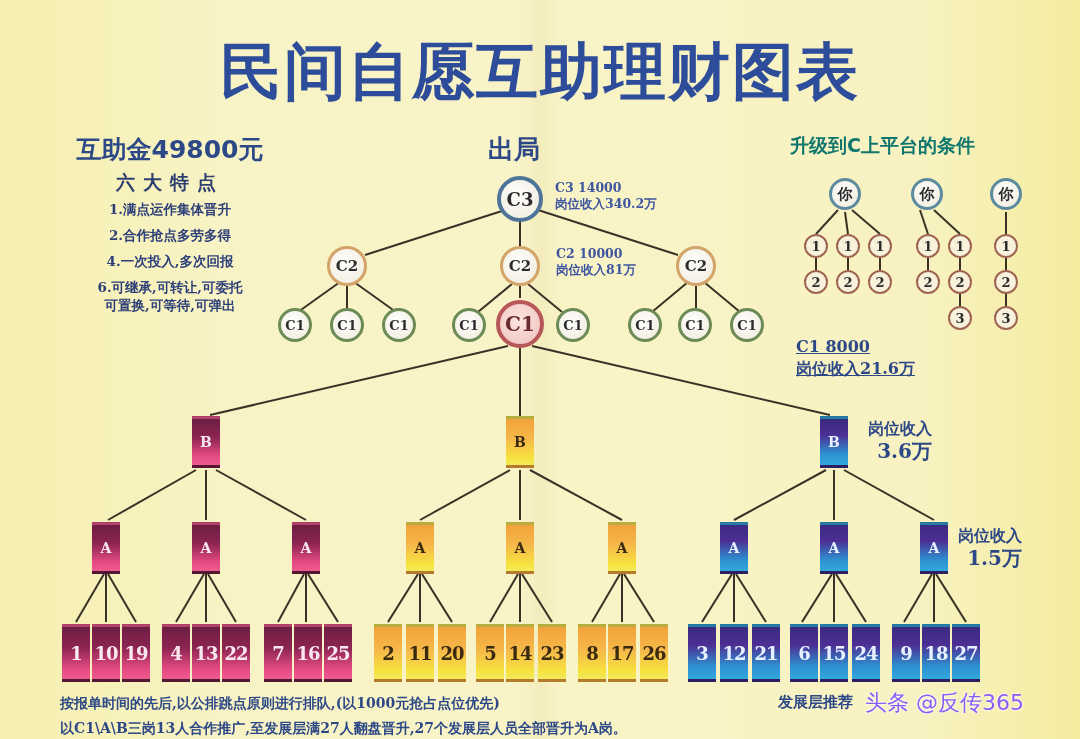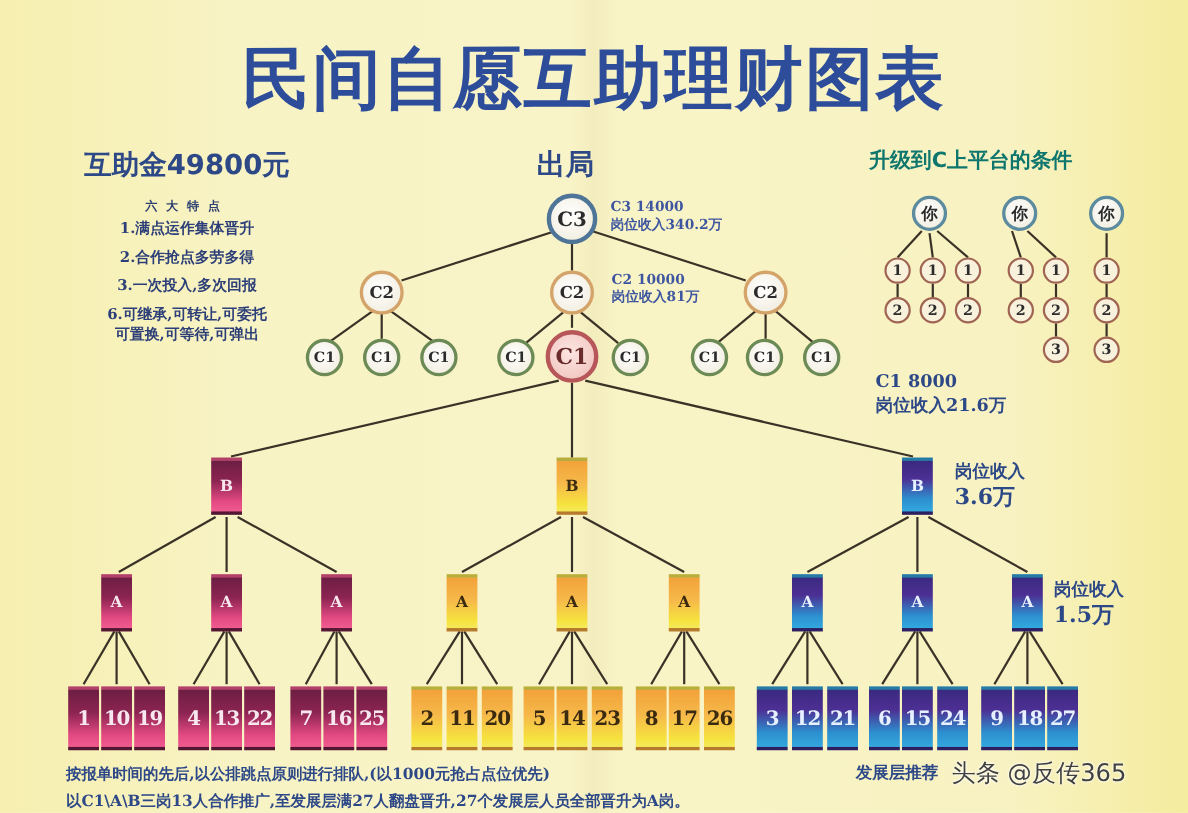--- a/index.html
+++ b/index.html
@@ -10,28 +10,28 @@
     color: #2c3f73;
   }
   .abs { position: absolute; }
   .title {
     left: 0; width: 1080px; top: 30px; text-align: center;
     font-family: "DejaVu Sans", sans-serif; font-weight: bold;
     font-size: 62px; letter-spacing: 2px; color: #2d4d9a;
   }
   .left-panel { left: 40px; top: 133px; width: 260px; text-align: center; }
   .left-panel .amount { font-family: "DejaVu Sans", sans-serif; font-weight: bold; font-size: 25px; color: #2d4887; }
-  .left-panel .sub { font-weight: bold; font-size: 11px; letter-spacing: 8px; margin-top: 14px; color: #2d3f70; }
+  .left-panel .sub { font-weight: bold; font-size: 19px; letter-spacing: 8px; margin-top: 4px; color: #2d3f70; }
   .left-panel .feat { font-weight: bold; font-size: 13.5px; line-height: 26px; color: #2d3f78; }
   .left-panel .feat.two { line-height: 18px; padding-top: 4px; }
   .exit-label { left: 488px; top: 132px; font-family: "DejaVu Sans", sans-serif; font-weight: bold; font-size: 26px; color: #2d4887; }
   .info { font-weight: bold; font-size: 12.5px; line-height: 16px; color: #3e56a0; }
   .cond-title { left: 790px; top: 133px; font-family: "DejaVu Sans", sans-serif; font-weight: bold; font-size: 19px; color: #0f766e; }
-  .c1info { left: 796px; top: 336px; font-weight: bold; font-size: 16px; line-height: 22px; color: #2d4887; }
-  .income-lbl { font-weight: bold; font-size: 16px; text-align: left; color: #2d4887; line-height: 22px; }
+  .c1info { left: 796px; top: 336px; font-weight: bold; font-size: 16px; line-height: 22px; color: #2d4887; text-decoration: underline; }
+  .income-lbl { font-weight: bold; font-size: 16px; text-align: right; color: #2d4887; line-height: 22px; }
   .income-lbl .big { font-size: 20px; }
   .circle {
     position: absolute; border-radius: 50%; display: flex; align-items: center; justify-content: center;
     font-weight: bold; color: #2b2b2b; box-sizing: border-box;
     background: radial-gradient(circle at 45% 40%, #ffffff 0%, #f3f0e4 70%, #e2dcc8 100%);
   }
   .c3 { width: 46px; height: 46px; border: 4px solid #4e7598; font-size: 18px; }
   .c2 { width: 40px; height: 40px; border: 3px solid #d3a36a; font-size: 15px; text-align: center; }
   .c1 { width: 34px; height: 34px; border: 3px solid #6c8a55; font-size: 13px; }
   .c1.you { width: 48px; height: 48px; border: 4px solid #b7575a; font-size: 20px; background: radial-gradient(circle at 45% 40%, #fde5e1 0%, #f1c7c2 80%, #e3aaa6 100%); color: #6a2b2b; }
@@ -42,21 +42,21 @@
     display: flex; align-items: center; justify-content: center;
     font-weight: bold; font-size: 14px;
     border-top: 3px solid rgba(0,0,0,0.25); border-bottom: 3px solid rgba(0,0,0,0.25);
   }
   .banner.leaf { width: 28px; height: 58px; font-size: 18px; letter-spacing: -1px; }
   .pink { background: linear-gradient(180deg, #6d1e43 0%, #8c2452 40%, #e34a82 80%, #ef5b8f 100%); color: #f8e7ee; }
   .gold { background: linear-gradient(180deg, #f2a23a 0%, #f6b94a 45%, #f6e23e 85%, #f4ea5a 100%); color: #3a2a10; }
   .blue { background: linear-gradient(180deg, #3a2a80 0%, #4d2f93 35%, #2d8fcf 75%, #33a8de 100%); color: #e7f0ff; }
   svg.lines { position: absolute; left: 0; top: 0; }
   .footer { left: 60px; font-weight: bold; font-size: 14px; color: #2d4887; white-space: nowrap; }
-  .watermark { left: 865px; top: 688px; font-family: "DejaVu Sans", sans-serif; font-size: 22px; color: #404040; text-shadow: 0 0 3px #fff, 0 0 2px #fff; }
+  .watermark { left: 865px; top: 688px; font-family: "DejaVu Sans", sans-serif; font-size: 22px; color: #8b5cf6; text-shadow: 0 0 3px #fff, 0 0 2px #fff; }
   .dev-title { left: 778px; top: 693px; font-weight: bold; font-size: 15px; color: #2d4887; }
 </style>
 </head>
 <body>
 
 <svg class="lines" width="1080" height="739">
   <g stroke="#3a3226" stroke-width="2" fill="none">
 
     <line x1="505" y1="210" x2="365" y2="255"></line>
     <line x1="520" y1="220" x2="520" y2="246"></line>
@@ -137,21 +137,21 @@
   </g>
 </svg>
 
 <div class="abs title">民间自愿互助理财图表</div>
 
 <div class="abs left-panel">
   <div class="amount">互助金49800元</div>
   <div class="sub">六大特点</div>
   <div class="feat">1.满点运作集体晋升</div>
   <div class="feat">2.合作抢点多劳多得</div>
-  <div class="feat">3.一次投入,多次回报</div>
+  <div class="feat">4.一次投入,多次回报</div>
   <div class="feat two">6.可继承,可转让,可委托</div>
   <div class="feat two" style="padding-top:0">可置换,可等待,可弹出</div>
 </div>
 
 <div class="abs exit-label">出局</div>
 <div class="circle c3" style="left:497px;top:176px">C3</div>
 <div class="abs info" style="left:555px;top:180px">
   <div>C3 14000</div>
   <div>岗位收入340.2万</div>
 </div>

